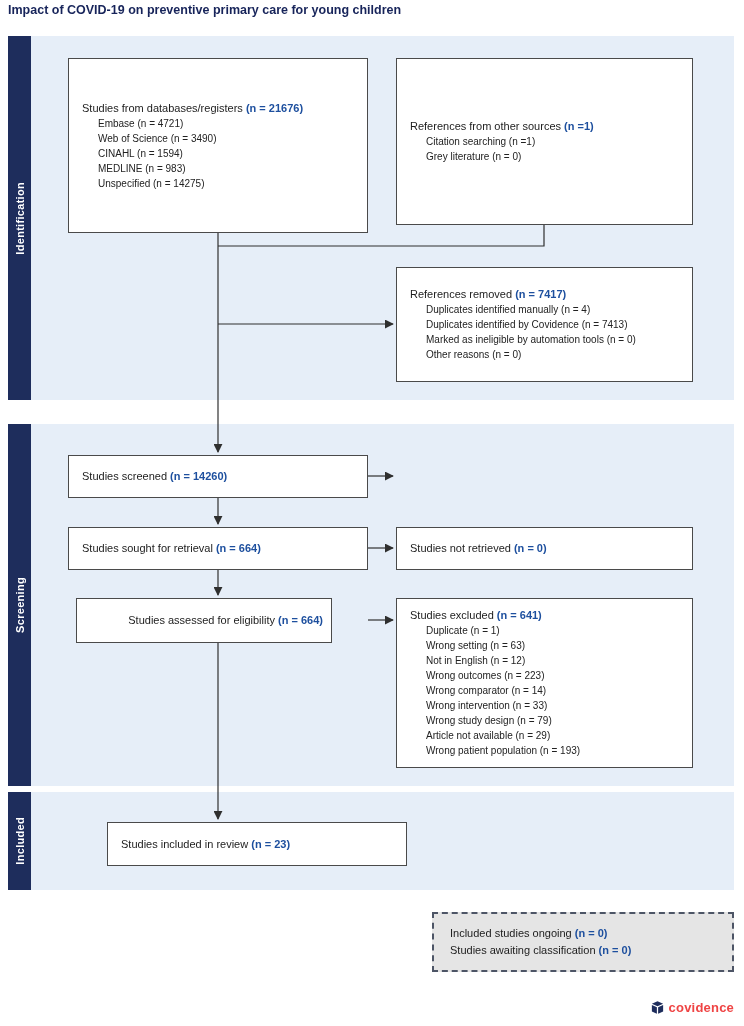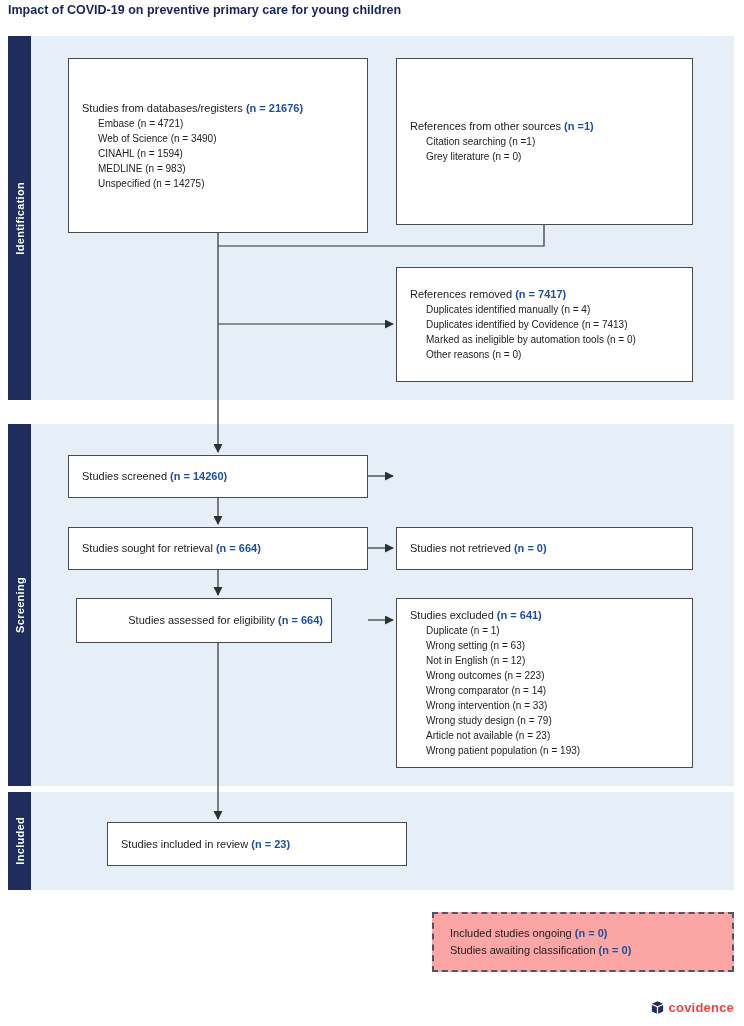--- a/index.html
+++ b/index.html
@@ -32,21 +32,21 @@
   .box-references-removed { left:396px; top:267px; width:297px; height:115px; }
   .box-screened           { left:68px;  top:455px; width:300px; height:43px; }
   .box-excluded-screening { left:396px; top:455px; width:297px; height:43px; }
   .box-sought             { left:68px;  top:527px; width:300px; height:43px; }
   .box-not-retrieved      { left:396px; top:527px; width:297px; height:43px; }
   .box-assessed           { left:76px;  top:598px; width:256px; height:45px;text-align:right; }
   .box-excluded-elig      { left:396px; top:598px; width:297px; height:170px; }
   .box-included           { left:68px;  top:822px; width:300px; height:44px;margin-left:39px; }
 
   .box-ongoing { position:absolute; left:432px; top:912px; width:302px; height:60px;
-                 background:#fca5a5; border:2px dashed #4d5566; display:flex; flex-direction:column;
+                 background:#e5e5e5; border:2px dashed #4d5566; display:flex; flex-direction:column;
                  justify-content:center; padding-left:16px; }
   .box-ongoing .main { font-size:11px; line-height:17px; color:#1c1c1c; }
 
   .footer-date { position:absolute; left:8px; top:1005px; font-size:11px; color:#222;margin-top:30px; }
 
   .logo { position:absolute; right:10px; top:1000px; display:flex; align-items:center; gap:4px; }
   .logo .brand { font-size:13px; font-weight:bold; color:#ef4444; letter-spacing:0.2px; }
 </style>
 </head>
 <body>
@@ -130,21 +130,21 @@
 
   <div class="fbox box-excluded-elig">
     <div class="main"><span>Studies excluded</span> <span class="n">(n = 641)</span></div>
     <div class="item">Duplicate (n = 1)</div>
     <div class="item">Wrong setting (n = 63)</div>
     <div class="item">Not in English (n = 12)</div>
     <div class="item">Wrong outcomes (n = 223)</div>
     <div class="item">Wrong comparator (n = 14)</div>
     <div class="item">Wrong intervention (n = 33)</div>
     <div class="item">Wrong study design (n = 79)</div>
-    <div class="item">Article not available (n = 23)</div>
+    <div class="item">Article not available (n = 29)</div>
     <div class="item">Wrong patient population (n = 193)</div>
   </div>
 
   <div class="fbox box-included">
     <div class="main"><span>Studies included in review</span> <span class="n">(n = 23)</span></div>
   </div>
 
   <div class="box-ongoing">
     <div class="main"><span>Included studies ongoing</span> <span class="n">(n = 0)</span></div>
     <div class="main"><span>Studies awaiting classification</span> <span class="n">(n = 0)</span></div>

